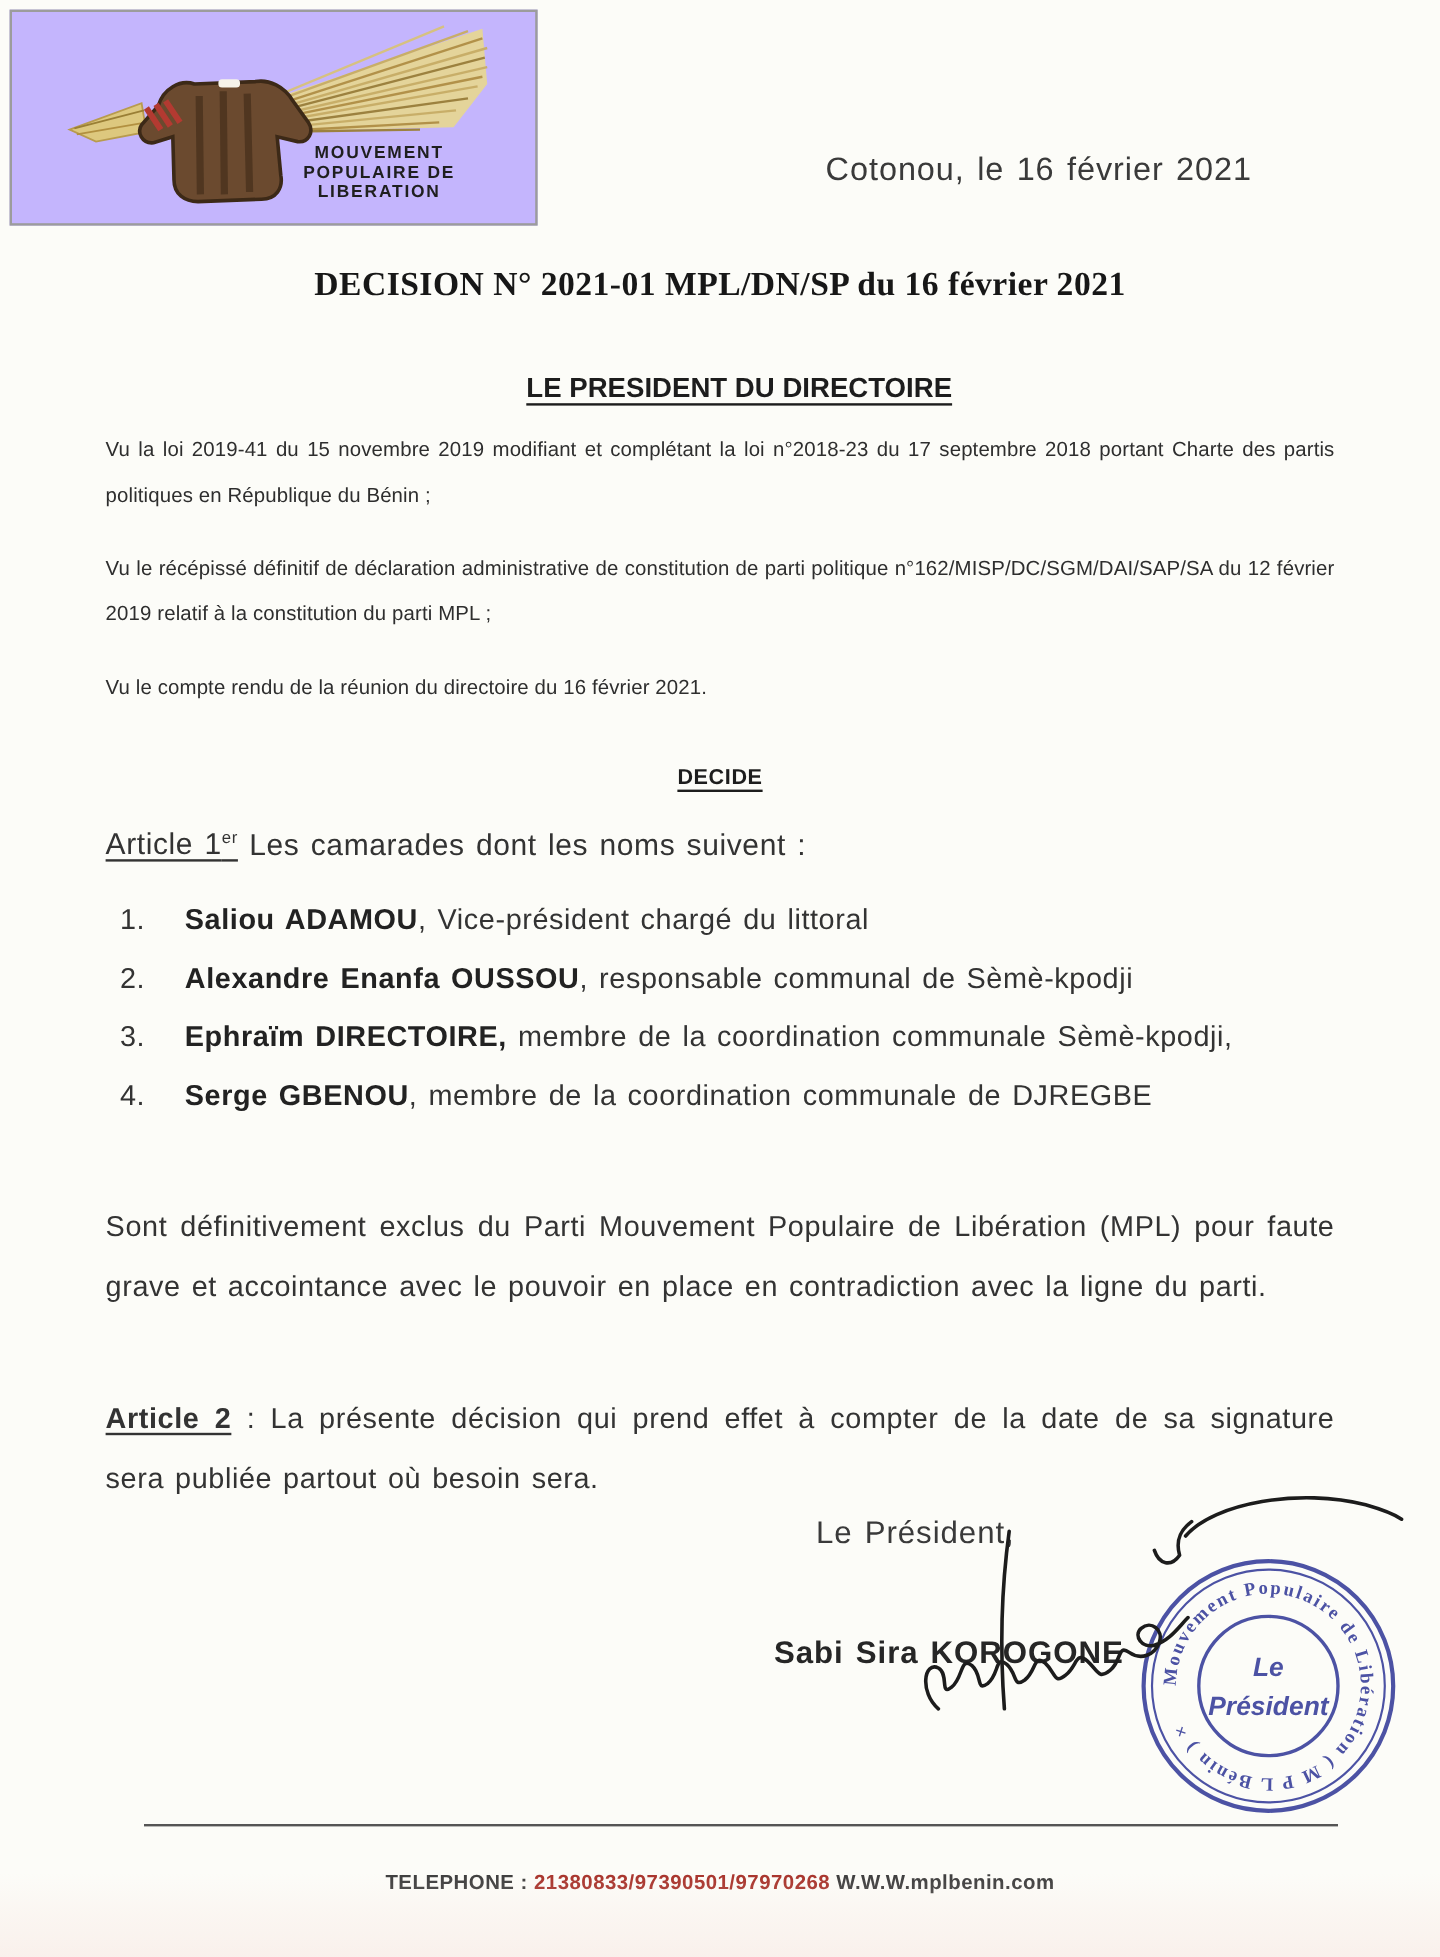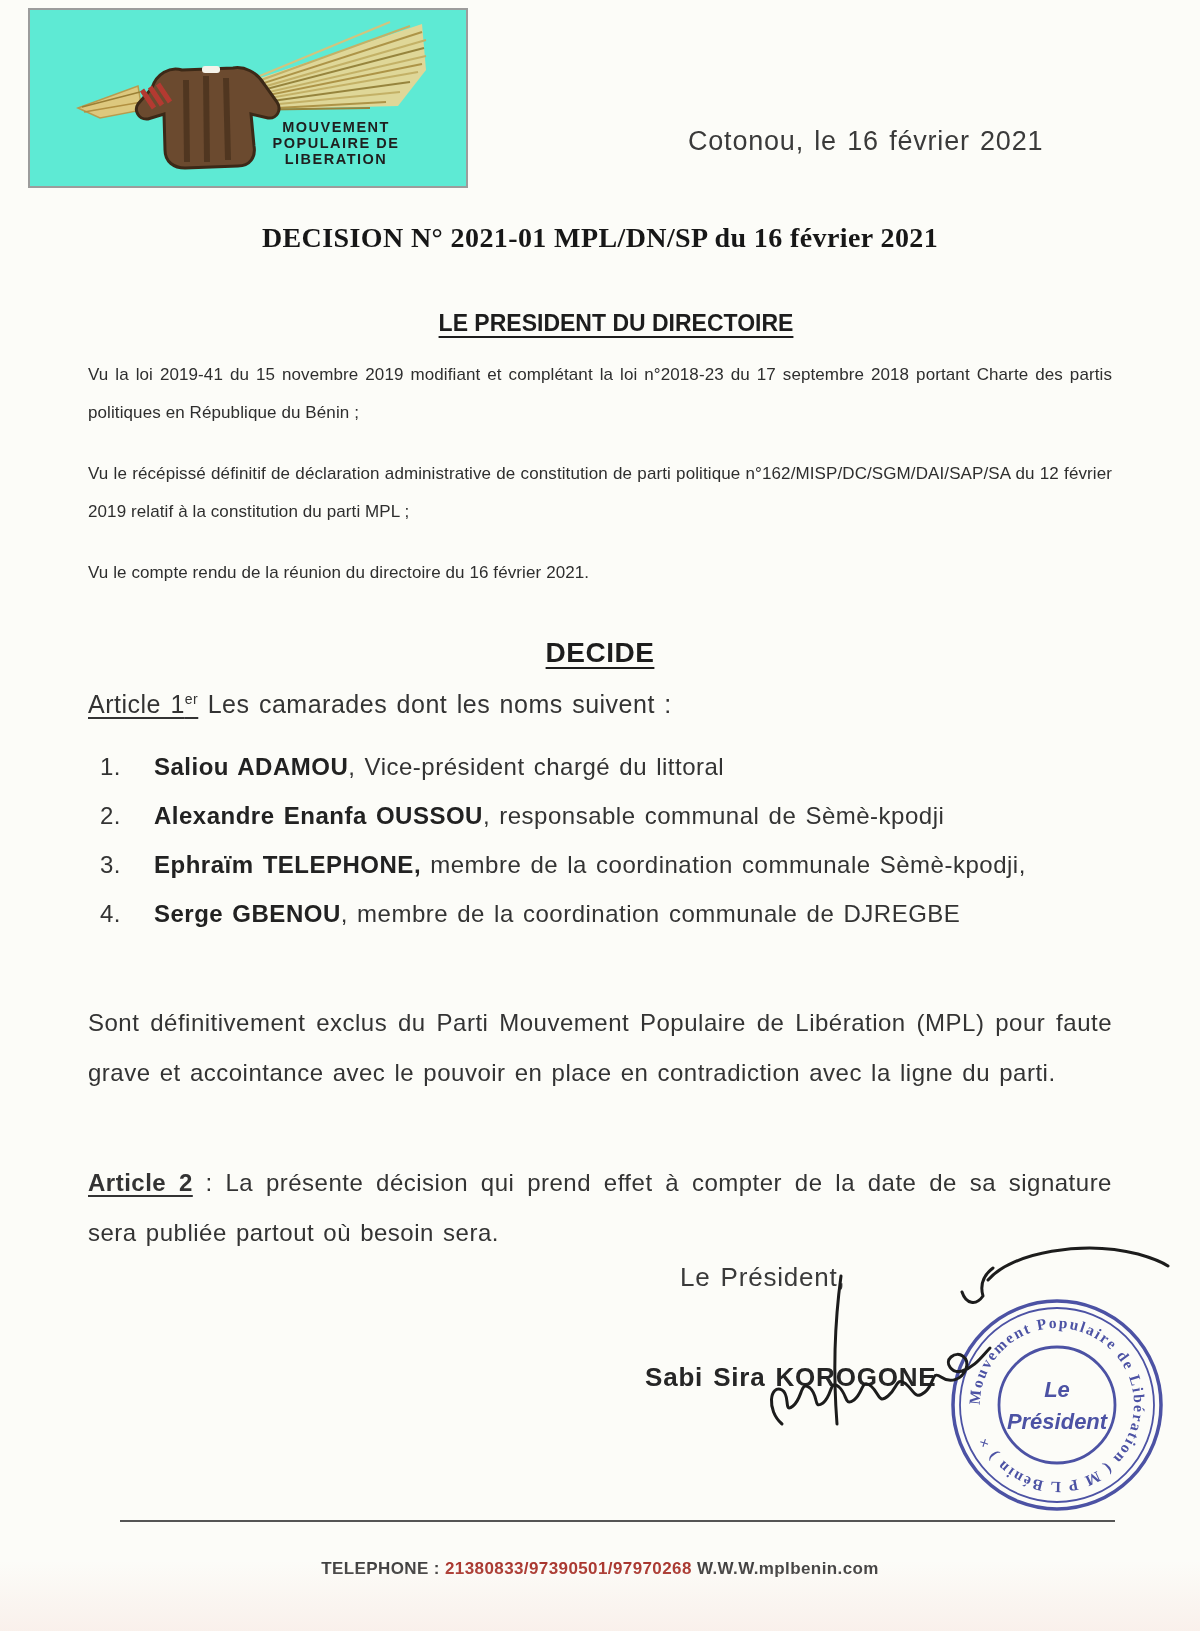--- a/index.html
+++ b/index.html
@@ -15,22 +15,22 @@
   }
   
   .scan-tint{
     position:absolute;left:0;right:0;bottom:0;height:70px;
     background:linear-gradient(to bottom, rgba(246,233,228,0) 0%, rgba(246,226,220,.45) 100%);
     pointer-events:none;
   }
 
   
   .logo-box{
-    position:absolute;left:28px;top:8px;width:436px;height:176px;
-    border:2px solid #9c9c9c;background:#5eead4;
+    position:absolute;left:8px;top:8px;width:436px;height:176px;
+    border:2px solid #9c9c9c;background:#c4b5fd;
   }
   .logo-box svg{display:block;}
 
   
   .date-line{
     position:absolute;left:688px;top:126px;
     font-size:27px;color:#3a3a3a;letter-spacing:.8px;word-spacing:2px;
   }
   .doc-title{
     position:absolute;left:0;top:222px;width:100%;
@@ -50,21 +50,21 @@
   .preamble{position:absolute;left:88px;top:356px;width:1024px;}
   .preamble p{
     margin:0 0 23px 0;font-size:17px;line-height:38px;color:#2e2e2e;
     letter-spacing:.1px;
   }
   .preamble p.just{text-align:justify;}
 
   
   .decide{
     position:absolute;left:0;top:637px;width:100%;text-align:center;
-    font-weight:bold;font-size:28px;color:#1d1d1d;letter-spacing:.5px;
+    font-weight:bold;font-size:18px;color:#1d1d1d;letter-spacing:.5px;
   }
   .decide span{text-decoration:underline;text-underline-offset:5px;text-decoration-thickness:2px;}
 
   
   .gothic{letter-spacing:.5px;word-spacing:2px;color:#333;}
 
   .article1-line{
     position:absolute;left:88px;top:690px;width:1024px;
     font-size:25px;color:#333;
   }
@@ -190,21 +190,21 @@
     <div class="list-row">
       <span class="num">1.</span>
       <span class="txt"><b>Saliou ADAMOU</b><span>, Vice-président chargé du littoral</span></span>
     </div>
     <div class="list-row">
       <span class="num">2.</span>
       <span class="txt"><b>Alexandre Enanfa OUSSOU</b><span>, responsable communal de Sèmè-kpodji</span></span>
     </div>
     <div class="list-row just">
       <span class="num">3.</span>
-      <span class="txt"><b>Ephraïm TELEPHONE,</b><span> membre de la coordination communale Sèmè-kpodji,</span></span>
+      <span class="txt"><b>Ephraïm DIRECTOIRE,</b><span> membre de la coordination communale Sèmè-kpodji,</span></span>
     </div>
     <div class="list-row">
       <span class="num">4.</span>
       <span class="txt"><b>Serge GBENOU</b><span>, membre de la coordination communale de DJREGBE</span></span>
     </div>
   </div>
 
   <div class="exclusion gothic">Sont définitivement exclus du Parti Mouvement Populaire de Libération (MPL) pour faute grave et accointance avec le pouvoir en place en contradiction avec la ligne du parti.</div>
 
   <div class="article2 gothic">

